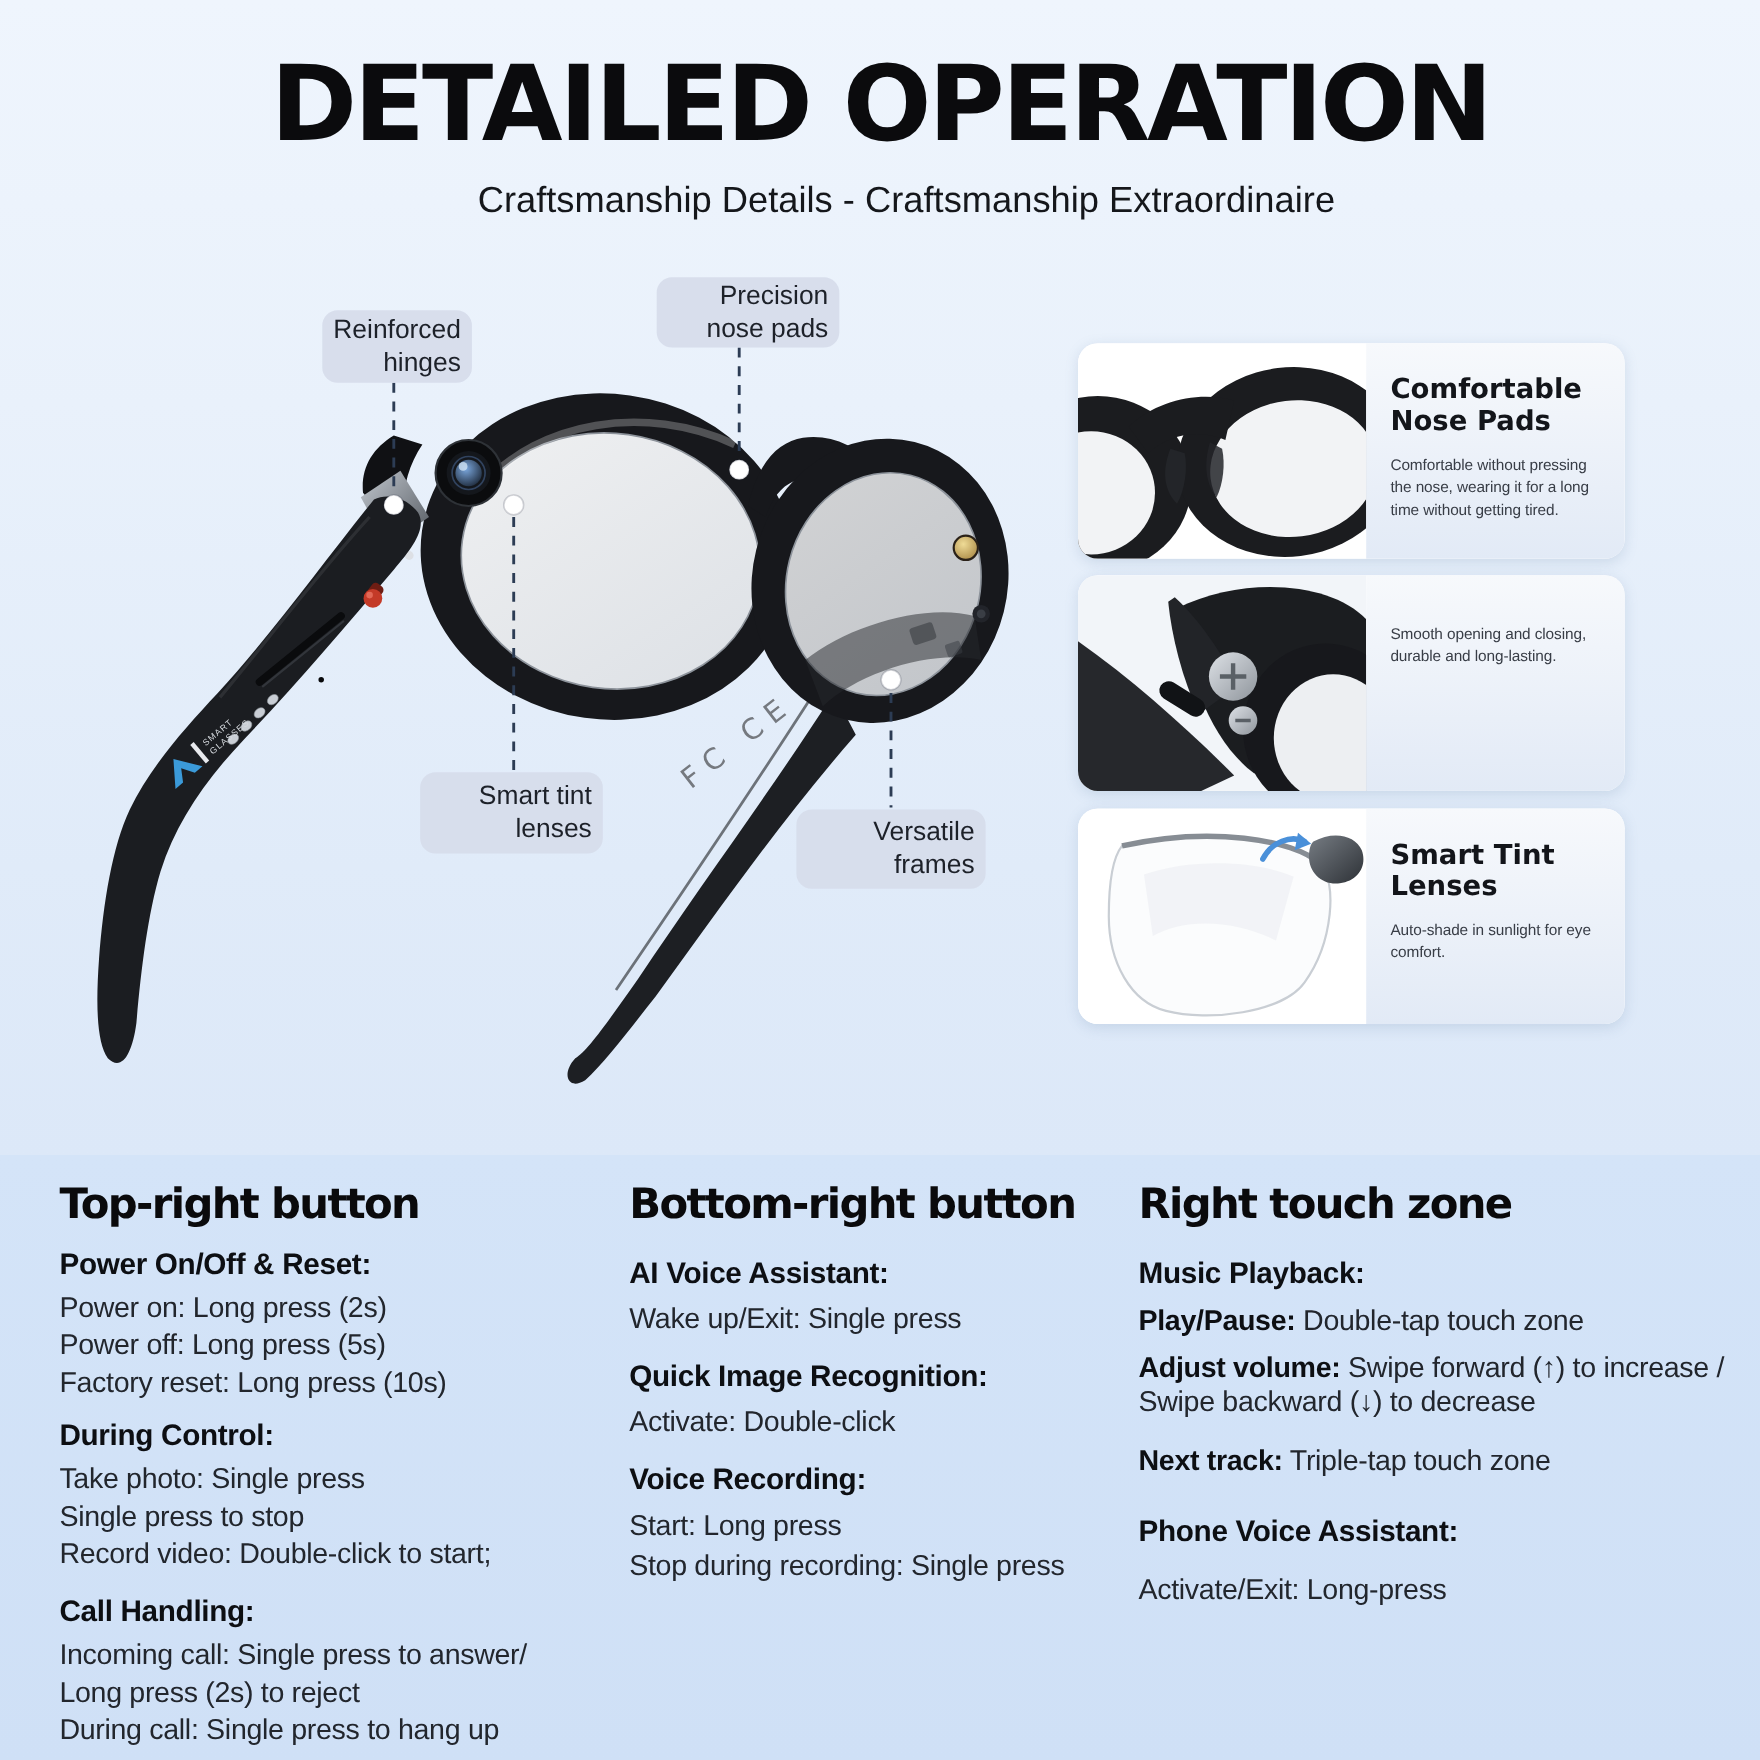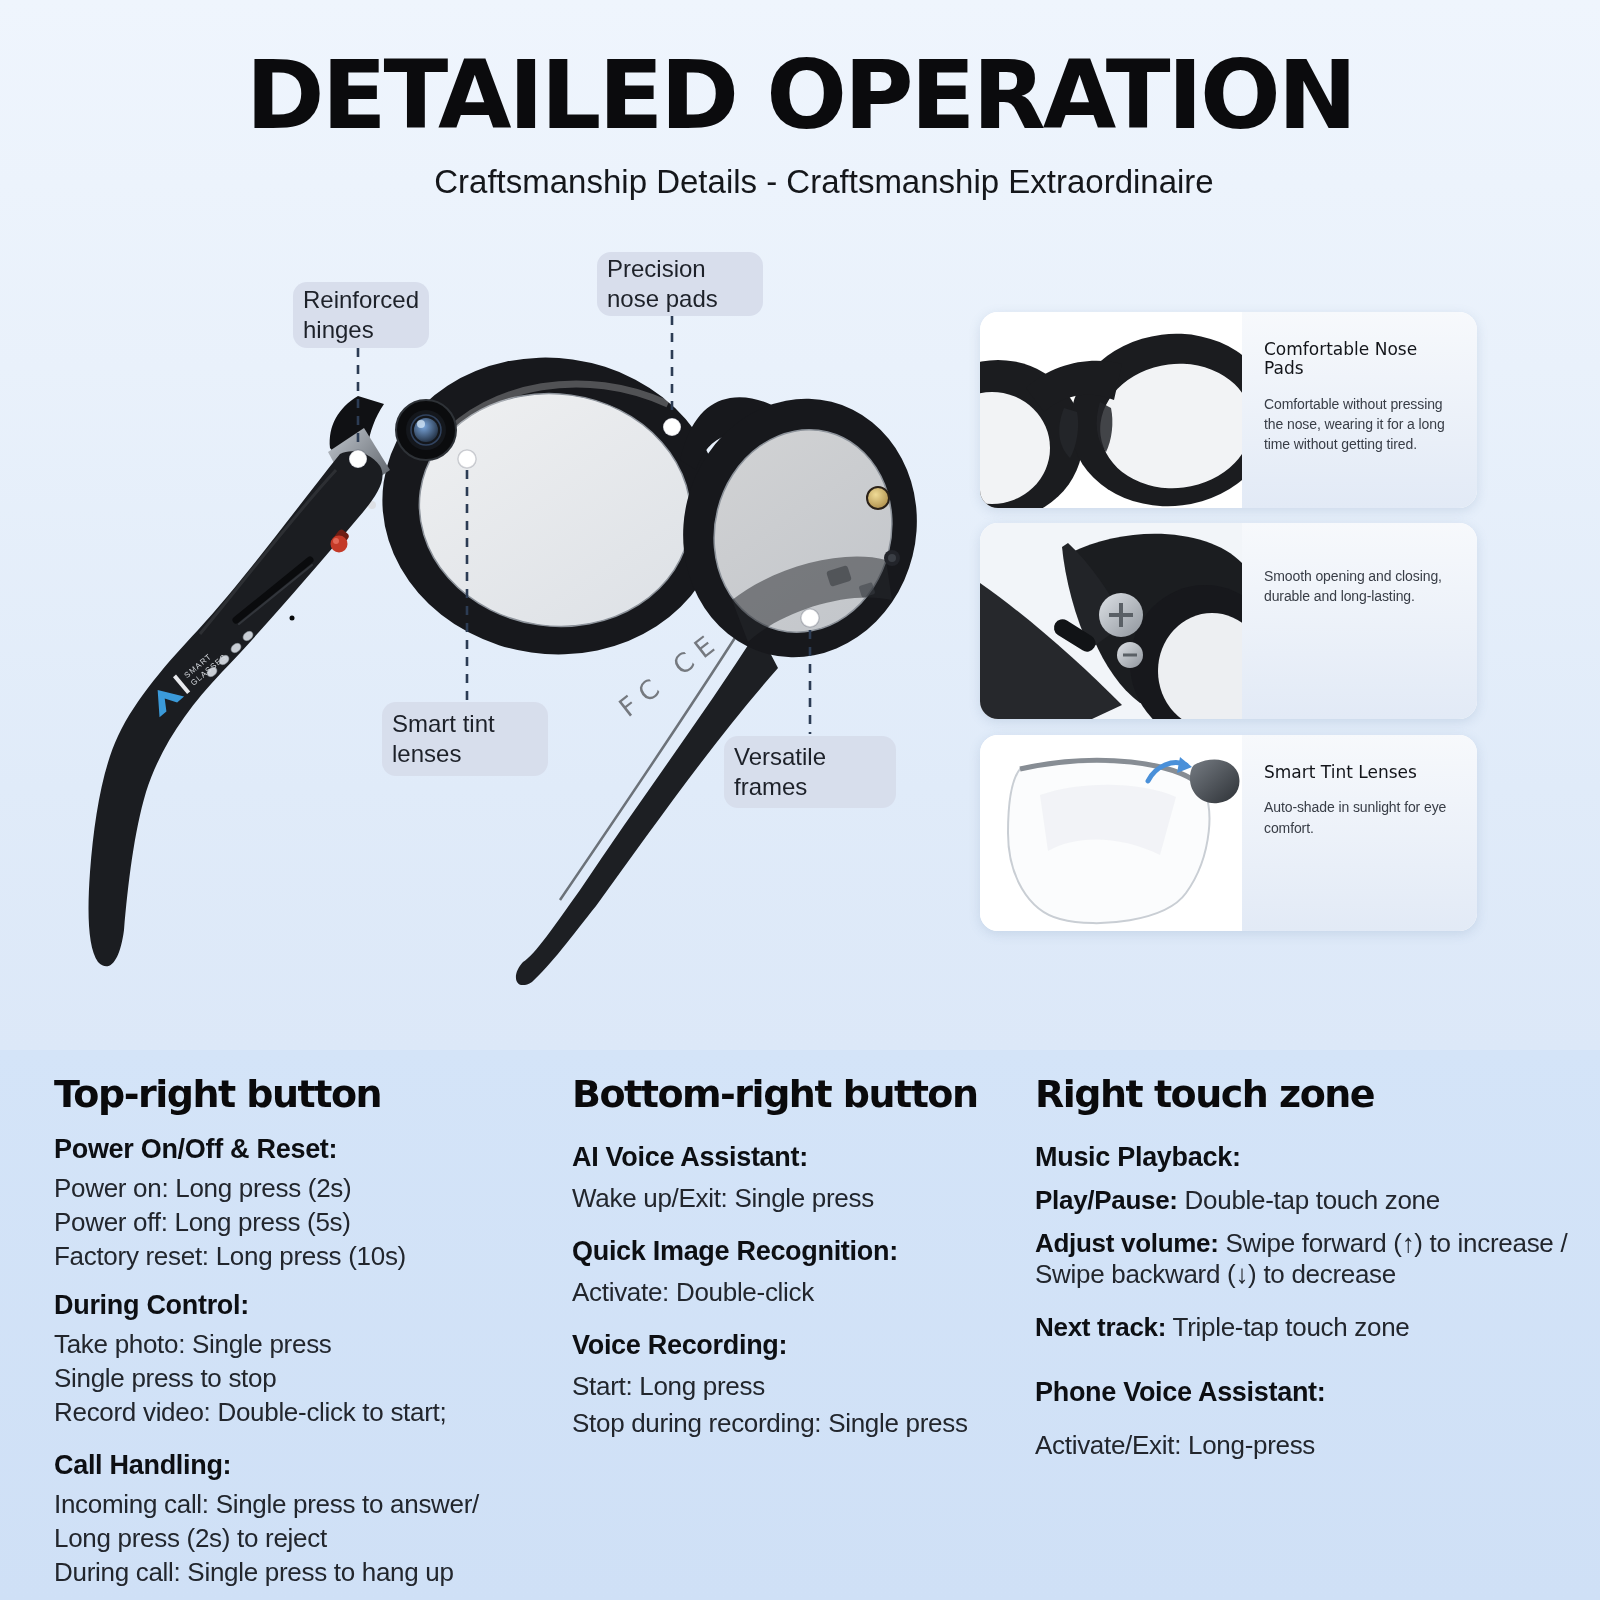--- a/index.html
+++ b/index.html
@@ -8,33 +8,33 @@
   .top-area{position:absolute;left:0;top:0;width:1600px;height:1050px;
     background:linear-gradient(180deg,#eff5fd 0%,#e9f1fb 35%,#e0ebf9 75%,#dce8f8 100%);}
   .bottom-area{position:absolute;left:0;top:1050px;width:1600px;height:550px;
     background:linear-gradient(180deg,#d4e4f8 0%,#cfe0f6 100%);}
   .title{position:absolute;left:0;right:0;top:40px;margin:0;text-align:center;
     font-family:"DejaVu Sans",sans-serif;font-weight:700;font-size:95px;letter-spacing:-3px;color:#0b0b0d;}
   .subtitle{position:absolute;left:0;right:0;top:163px;text-align:center;
     font-size:33px;color:#15171b;padding-left:48px;}
   .glasses-svg{position:absolute;left:40px;top:300px;}
   .pill{position:absolute;background:rgba(214,221,235,0.96);border-radius:14px;
-    display:flex;align-items:center;justify-content:center;text-align:left;
+    display:flex;align-items:center;justify-content:center;text-align:right;
     font-size:24px;line-height:1.25;color:#1d2129;padding:6px 10px;box-sizing:border-box;}
   .pill-hinges{left:293px;top:282px;width:136px;height:66px;}
   .pill-nose{left:597px;top:252px;width:166px;height:64px;}
   .pill-tint{left:382px;top:702px;width:166px;height:74px;}
   .pill-frames{left:724px;top:736px;width:172px;height:72px;}
   .card{position:absolute;left:980px;width:497px;height:196px;border-radius:18px;
     overflow:hidden;display:flex;box-shadow:0 3px 12px rgba(90,120,160,0.18);background:#fff;}
   .card1{top:312px;} .card2{top:523px;} .card3{top:735px;}
   .card-photo{width:262px;height:196px;flex:none;}
   .card-text{flex:1;background:linear-gradient(180deg,#f7f9fc 0%,#e2eaf6 100%);
     padding:28px 14px 0 22px;}
-  .card-title{font-family:"DejaVu Sans",sans-serif;font-weight:400;font-size:17px;
+  .card-title{font-family:"DejaVu Sans",sans-serif;font-weight:700;font-size:25px;
     line-height:1.14;color:#13151a;max-width:190px;}
   .card-body{margin-top:15px;font-size:14px;line-height:1.45;color:#383d46;max-width:200px;letter-spacing:-0.1px;}
   .col{position:absolute;top:1050px;}
   .col-heading{font-family:"DejaVu Sans",sans-serif;font-weight:700;font-size:38px;
     letter-spacing:-1.5px;color:#0a0a0c;margin:22px 0 10px 0;}
   .row{font-size:26px;color:#22262d;margin:3px 0;letter-spacing:-0.3px;}
   .row .b{font-weight:700;color:#0d0f13;}
   .row.lbl{margin:18px 0 8px 0;font-size:27px;}
   .col1{left:54px;width:470px;}
   .col2{left:572px;width:430px;}

